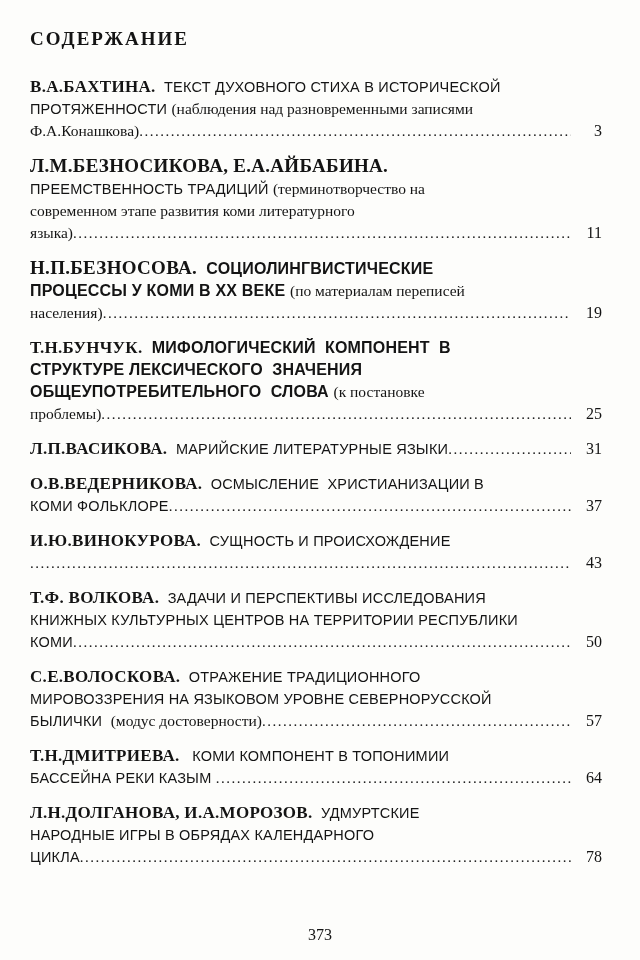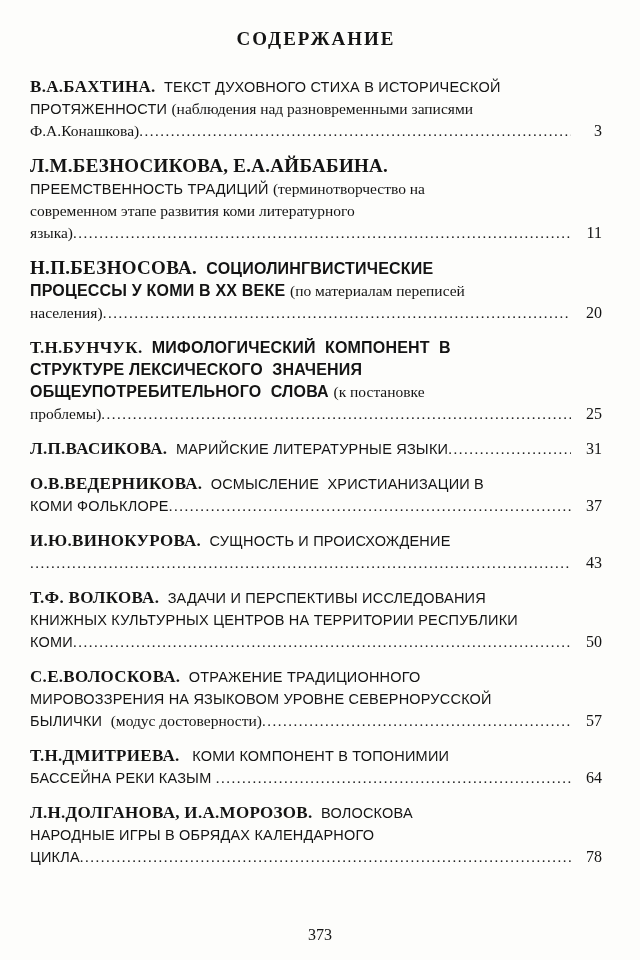--- a/index.html
+++ b/index.html
@@ -13,21 +13,20 @@
   }
   .sheet {
     position: relative;
     width: 640px;
     height: 960px;
     background: #fdfdfb;
     padding: 20px 38px 0 30px;
     overflow: hidden;
   }
   .toc-title {
-    text-align: center;
     font-family: "Liberation Serif", serif;
     font-weight: bold;
     font-size: 19px;
     letter-spacing: 2px;
     margin: 8px 0 26px 0;
   }
   .toc { width: 100%; }
   .entry { margin-bottom: 13px; }
   .line {
     line-height: 22px;
@@ -113,21 +112,21 @@
       </div>
       <div class="entry">
         <div class="line"><span class="runs"><span class="run author-large">Л.М.БЕЗНОСИКОВА, Е.А.АЙБАБИНА.</span></span></div>
         <div class="line"><span class="runs"><span class="run title">ПРЕЕМСТВЕННОСТЬ ТРАДИЦИЙ </span><span class="run note">(терминотворчество на</span></span></div>
         <div class="line"><span class="runs"><span class="run note">современном этапе развития коми литературного</span></span></div>
         <div class="line last"><span class="runs"><span class="run note">языка)</span></span><span class="leader"></span><span class="pagenum">11</span></div>
       </div>
       <div class="entry">
         <div class="line"><span class="runs"><span class="run author-large">Н.П.БЕЗНОСОВА.</span><span class="run title-bold">  СОЦИОЛИНГВИСТИЧЕСКИЕ</span></span></div>
         <div class="line"><span class="runs"><span class="run title-bold">ПРОЦЕССЫ У КОМИ В XX ВЕКЕ </span><span class="run note">(по материалам переписей</span></span></div>
-        <div class="line last"><span class="runs"><span class="run note">населения)</span></span><span class="leader"></span><span class="pagenum">20</span></div>
+        <div class="line last"><span class="runs"><span class="run note">населения)</span></span><span class="leader"></span><span class="pagenum">19</span></div>
       </div>
       <div class="entry">
         <div class="line"><span class="runs"><span class="run author">Т.Н.БУНЧУК.</span><span class="run title-bold">  МИФОЛОГИЧЕСКИЙ  КОМПОНЕНТ  В</span></span></div>
         <div class="line"><span class="runs"><span class="run title-bold">СТРУКТУРЕ ЛЕКСИЧЕСКОГО  ЗНАЧЕНИЯ</span></span></div>
         <div class="line"><span class="runs"><span class="run title-bold">ОБЩЕУПОТРЕБИТЕЛЬНОГО  СЛОВА </span><span class="run note">(к постановке</span></span></div>
         <div class="line last"><span class="runs"><span class="run note">проблемы)</span></span><span class="leader"></span><span class="pagenum">25</span></div>
       </div>
       <div class="entry">
         <div class="line last"><span class="runs"><span class="run author">Л.П.ВАСИКОВА.</span><span class="run title">  МАРИЙСКИЕ ЛИТЕРАТУРНЫЕ ЯЗЫКИ</span></span><span class="leader"></span><span class="pagenum">31</span></div>
       </div>
@@ -147,19 +146,19 @@
       <div class="entry">
         <div class="line"><span class="runs"><span class="run author">С.Е.ВОЛОСКОВА.</span><span class="run title">  ОТРАЖЕНИЕ ТРАДИЦИОННОГО</span></span></div>
         <div class="line"><span class="runs"><span class="run title">МИРОВОЗЗРЕНИЯ НА ЯЗЫКОВОМ УРОВНЕ СЕВЕРНОРУССКОЙ</span></span></div>
         <div class="line last"><span class="runs"><span class="run title">БЫЛИЧКИ  </span><span class="run note">(модус достоверности)</span></span><span class="leader"></span><span class="pagenum">57</span></div>
       </div>
       <div class="entry">
         <div class="line"><span class="runs"><span class="run author">Т.Н.ДМИТРИЕВА.</span><span class="run title">   КОМИ КОМПОНЕНТ В ТОПОНИМИИ</span></span></div>
         <div class="line last"><span class="runs"><span class="run title">БАССЕЙНА РЕКИ КАЗЫМ </span></span><span class="leader"></span><span class="pagenum">64</span></div>
       </div>
       <div class="entry">
-        <div class="line"><span class="runs"><span class="run author">Л.Н.ДОЛГАНОВА, И.А.МОРОЗОВ.</span><span class="run title">  ВОЛОСКОВА</span></span></div>
+        <div class="line"><span class="runs"><span class="run author">Л.Н.ДОЛГАНОВА, И.А.МОРОЗОВ.</span><span class="run title">  УДМУРТСКИЕ</span></span></div>
         <div class="line"><span class="runs"><span class="run title">НАРОДНЫЕ ИГРЫ В ОБРЯДАХ КАЛЕНДАРНОГО</span></span></div>
         <div class="line last"><span class="runs"><span class="run title">ЦИКЛА</span></span><span class="leader"></span><span class="pagenum">78</span></div>
       </div>
     </div>
   <div class="footer-num">373</div>
 </div>
 
 </body></html>

